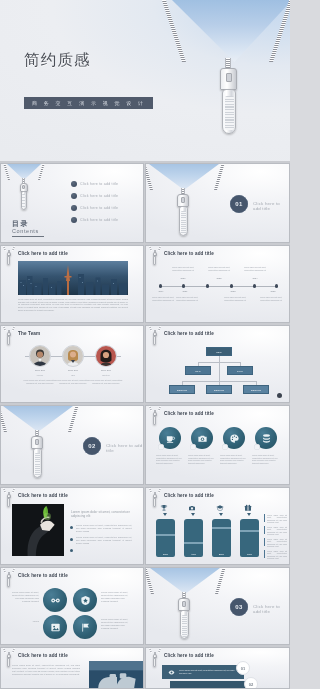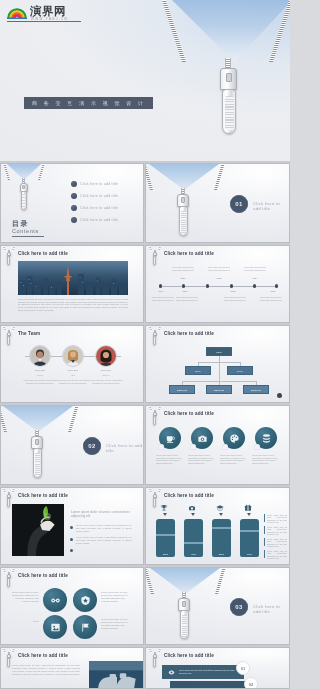--- a/index.html
+++ b/index.html
@@ -190,34 +190,23 @@
       <div class="zip-slider" style="left:52px;top:68px;width:17px;height:22px;"></div>
       <div class="zip-hole" style="left:57.5px;top:73px;width:6px;height:9px;"></div>
 
       <div class="zip-pull" style="left:54px;top:89px;width:14px;height:45px;border-radius:4px 4px 7px 7px;
            background:linear-gradient(to right,#f4f6f9 0%,#ffffff 30%,#d4d7dd 70%,#f0f2f4 100%);"></div>
       <div style="position:absolute;left:56.5px;top:96px;width:9px;height:34px;
            background:repeating-linear-gradient(to bottom,#cfd3d9 0px,#cfd3d9 1.2px,#f4f5f7 1.2px,#f4f5f7 2.6px);
            border-radius:2px;"></div>
     </div>
 
-    <div class="logo">
-      <svg class="logo-arc" viewBox="0 0 40 28">
-        <path d="M3 26 A17 17 0 0 1 37 26" fill="none" stroke="#1a9c4c" stroke-width="5"></path>
-        <path d="M7 26 A13 13 0 0 1 33 26" fill="none" stroke="#f3c318" stroke-width="5"></path>
-        <path d="M11 26 A9 9 0 0 1 29 26" fill="none" stroke="#e8602c" stroke-width="5"></path>
-        <path d="M15 26 A5 5 0 0 1 25 26" fill="none" stroke="#d32f6d" stroke-width="5"></path>
-        <rect x="0" y="25" width="40" height="3" fill="#2f7ab8"></rect>
-      </svg>
-      <div class="logo-cn">演界网</div>
-      <div class="logo-url">WWW.YANJ.CN</div>
-      <div class="logo-rule"></div>
-    </div>
 
     <div class="cover-title">
+      <div>简约质感</div>
     </div>
     <div class="cover-sub">商 务 交 互 演 示 视 觉 设 计</div>
   </div>
 
   <div class="slide" style="left:0;top:163px;width:144px;height:80px;">
     <div class="slide-bg-grad"></div>
     <div class="zip-wedge" style="left:6px;top:0;width:34px;height:16px;"></div>
     <div class="zip-v" style="left:0;top:0;width:46px;height:60px;">
       <div class="zip-edge-l" style="left:7px;top:0;width:2px;height:16px;transform:skewX(16deg);transform-origin:bottom;"></div>
       <div class="zip-edge-r" style="left:37px;top:0;width:2px;height:16px;transform:skewX(-16deg);transform-origin:bottom;"></div>

